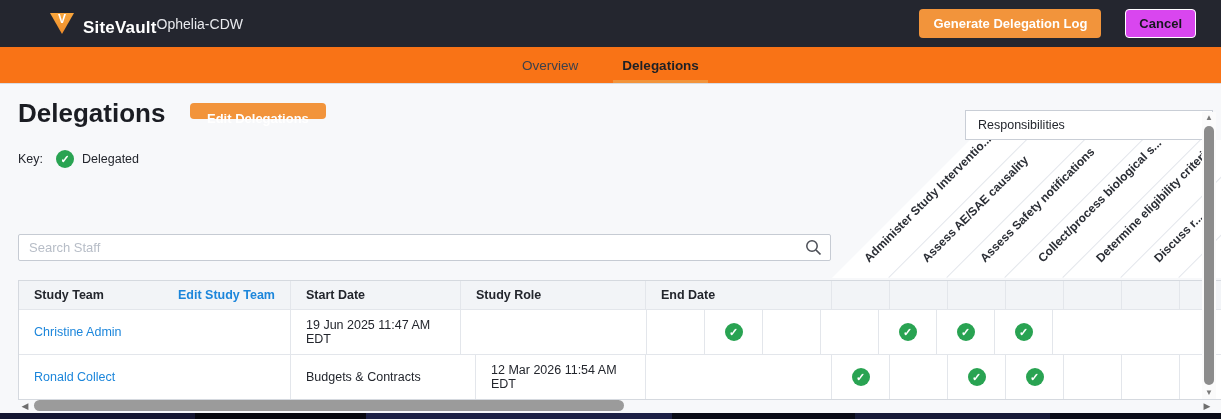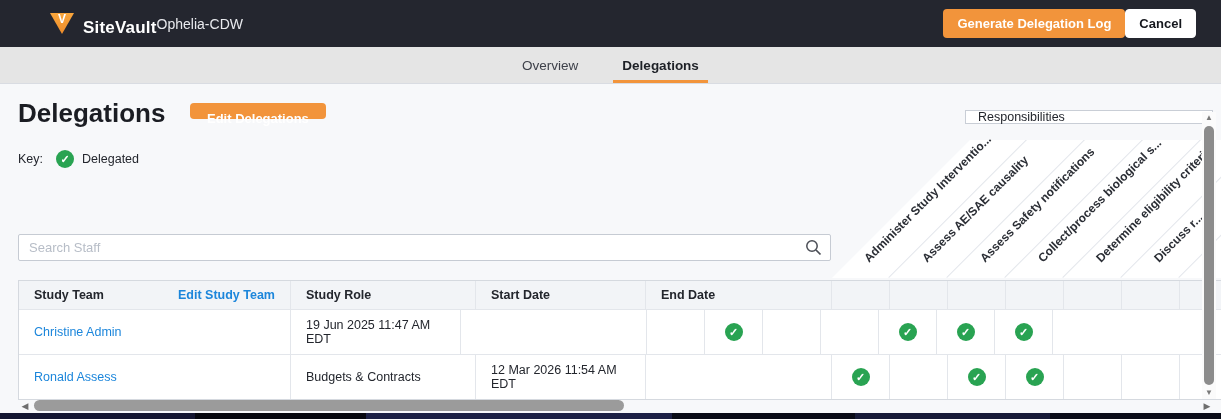--- a/index.html
+++ b/index.html
@@ -13,33 +13,33 @@
   }
   .logo-mark {
     width: 24px; height: 21px; margin-right: 9px; position: relative;
     background: linear-gradient(180deg, #f9a63c 0%, #ef8c2a 100%);
     clip-path: polygon(0 0, 100% 0, 50% 100%);
     display: flex; align-items: flex-start; justify-content: center;
   }
   .logo-mark .vee { color: #fff; font-size: 12px; font-weight: bold; line-height: 13px; }
   .brand { font-size: 17px; font-weight: bold; letter-spacing: .2px; margin-top: 9px; }
   .study-name { font-size: 14px; color: #e9eaee; font-weight: 400; }
-  .topbar-actions { margin-left: auto; display: flex; align-items: center; }
+  .topbar-actions { margin-left: auto; display: flex; align-items: center; gap: 24px; }
   .btn-orange {
     background: #f2943b; color: #fff; border: none; border-radius: 4px;
     font-family: inherit; font-size: 13px; font-weight: bold; padding: 7px 14px; cursor: pointer;
   }
   .btn-white {
-    background: #ffffff; color: #15171d; border: 1px solid #fff; border-radius: 4px;
+    background: #d946ef; color: #15171d; border: 1px solid #fff; border-radius: 4px;
     font-family: inherit; font-size: 13px; font-weight: bold; padding: 6px 13px; cursor: pointer;
   }
 
   
   .tabbar {
-    height: 37px; background: #e5e5e5; border-bottom: 1px solid #d9dce2;
+    height: 37px; background: #f97316; border-bottom: 1px solid #d9dce2;
     display: flex; justify-content: center; align-items: stretch;
   }
   .tab {
     display: flex; align-items: center; padding: 0 9px; margin: 0 13px;
     font-size: 13.5px; color: #3e414a; cursor: pointer;
     border-bottom: 3px solid transparent; padding-top: 3px;
   }
   .tab.active { font-weight: bold; color: #1d2026; border-bottom-color: #f2943b; }
 
   
@@ -51,21 +51,21 @@
   .key-row { position: absolute; left: 18px; top: 66px; display: flex; align-items: center; font-size: 12.5px; color: #23262d; }
   .key-row .check { margin: 0 8px 0 13px; }
 
   .check {
     display: inline-flex; width: 18px; height: 18px; border-radius: 50%;
     background: #29a352; color: #fff; font-size: 11px; font-weight: bold;
     align-items: center; justify-content: center; flex: 0 0 auto;
   }
 
   .resp-box {
-    position: absolute; left: 965px; top: 26px; width: 248px; height: 14px;
+    position: absolute; left: 965px; top: 26px; width: 248px; height: 30px;
     background: #fff; border: 1px solid #c9ced6; display: flex; align-items: center;
     padding-left: 12px; font-size: 12.5px; color: #23262d; z-index: 3;
   }
 
   
   .diag-band { position: absolute; left: 0; top: 56px; width: 1221px; height: 138px; z-index: 1; }
   .diag-white {
     position: absolute; inset: 0; background: #fff; overflow: hidden;
     clip-path: polygon(832px 100%, 970px 0%, 100% 0%, 100% 100%);
   }
@@ -195,22 +195,22 @@
       <line x1="11" y1="11" x2="15.5" y2="15.5" stroke="#4a4d55" stroke-width="1.7"></line>
     </svg>
   </div>
 
   <div class="dtable">
     <div class="t-row head">
       <div class="cell c-team">
         <span>Study Team</span>
         <a class="link">Edit Study Team</a>
       </div>
+      <div class="cell c-start">Start Date</div>
       <div class="cell c-role">Study Role</div>
-      <div class="cell c-start">Start Date</div>
       <div class="cell c-end">End Date</div>
       <div class="resp-cells">
           <div class="cell resp"></div>
           <div class="cell resp"></div>
           <div class="cell resp"></div>
           <div class="cell resp"></div>
           <div class="cell resp"></div>
           <div class="cell resp"></div>
           <div class="cell resp"></div>
         </div>
@@ -236,21 +236,21 @@
             <span class="check">✓</span>
           </div>
           <div class="cell resp">
             <span class="check">✓</span>
           </div>
         </div>
     </div>
 
     <div class="t-row">
       <div class="cell c-team">
-        <a class="link">Ronald Assess</a>
+        <a class="link">Ronald Collect</a>
       </div>
       <div class="cell c-role">Budgets &amp; Contracts</div>
       <div class="cell c-start">12 Mar 2026 11:54 AM EDT</div>
       <div class="cell c-end"></div>
       <div class="resp-cells">
           <div class="cell resp">
             <span class="check">✓</span>
           </div>
           <div class="cell resp"></div>
           <div class="cell resp">

